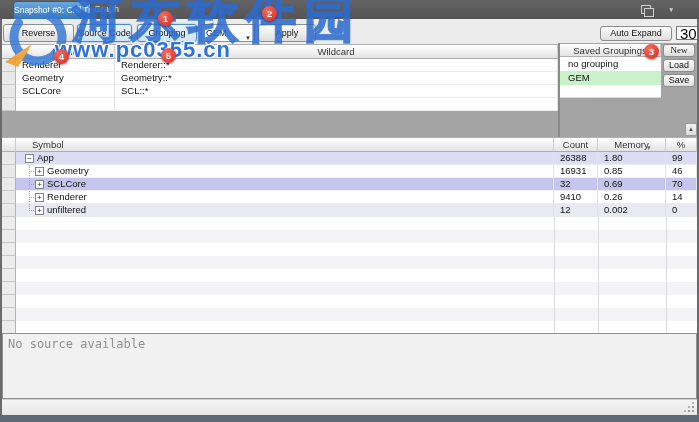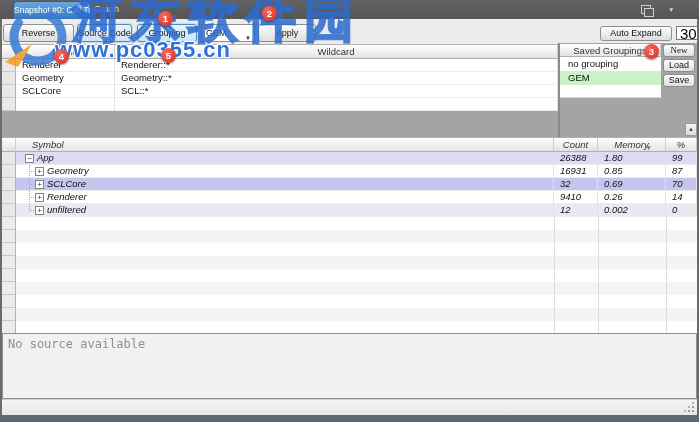--- a/index.html
+++ b/index.html
@@ -49,21 +49,21 @@
   .saved{position:absolute;left:560px;top:43px;width:137px;height:94px;background:#a4a4a4;}
   .saved-hdr{position:absolute;left:0;top:1px;width:101px;height:13px;}
   .saved-item{position:absolute;left:0;width:101px;height:18px;background:#fff;border-bottom:1px solid #d8d8d8;
     box-sizing:border-box;line-height:13px;padding-left:8px;white-space:nowrap;overflow:hidden;}
   .saved-item.green{background:#c9f2c9;}
   .sbtn{position:absolute;left:103px;width:32px;height:13px;line-height:11px;}
   .scroll-up{position:absolute;left:125px;top:80px;width:12px;height:13px;background:linear-gradient(#f2f2f2,#dcdcdc);
     border:1px solid #9a9a9a;box-sizing:border-box;text-align:center;font-size:6px;line-height:11px;color:#444;}
 
   
-  .stable{position:absolute;left:2px;top:137px;width:695px;height:196px;background:#0c4a6e;border-top:1px solid #b0b0b0;font-style:italic;}
+  .stable{position:absolute;left:2px;top:137px;width:695px;height:196px;background:#0c4a6e;border-top:1px solid #b0b0b0;}
   .srow{display:flex;height:13px;background:#fff;}
   .stable .hrow{display:flex;height:14px;}
   .s-corner{width:14px;}
   .s-sym{width:538px;position:relative;}
   .s-count{width:44px;}
   .s-mem{width:68px;position:relative;}
   .s-pct{width:31px;}
   .hdr.s-sym{text-align:left;padding-left:16px;}
   .sort-icon{position:absolute;right:13px;top:3px;font-size:6.5px;color:#777;}
   .srow.root{background:#dcdcf4;}
@@ -195,21 +195,21 @@
     <div class="srow">
       <div class="rowhdr s-corner"></div>
       <div class="cell s-sym sym-cell lvl1">
         <span class="vline"></span>
           <span class="hstub"></span>
         <span class="tree-box">+</span>
         <span class="sym-label">Geometry</span>
       </div>
       <div class="cell s-count">16931</div>
       <div class="cell s-mem">0.85</div>
-      <div class="cell s-pct">87</div>
+      <div class="cell s-pct">46</div>
     </div>
 
     <div class="srow sel">
       <div class="rowhdr s-corner"></div>
       <div class="cell s-sym sym-cell lvl1">
         <span class="vline"></span>
           <span class="hstub"></span>
         <span class="tree-box">+</span>
         <span class="sym-label">SCLCore</span>
       </div>

